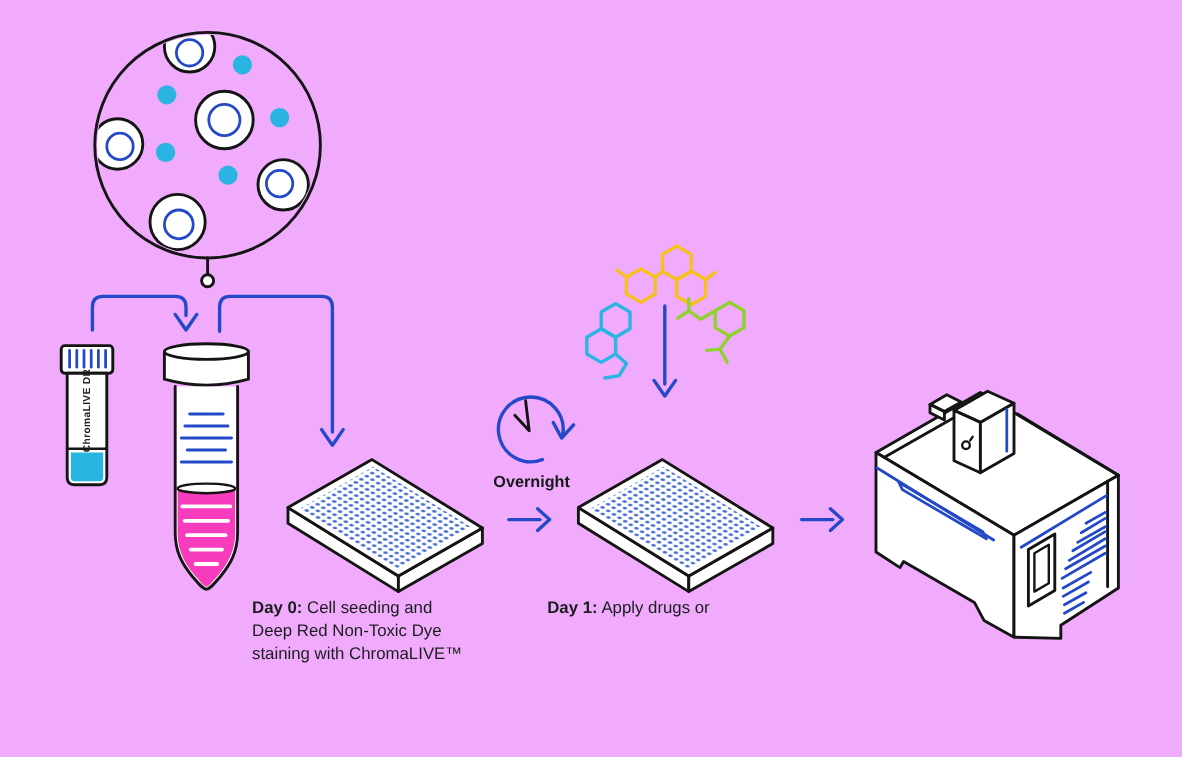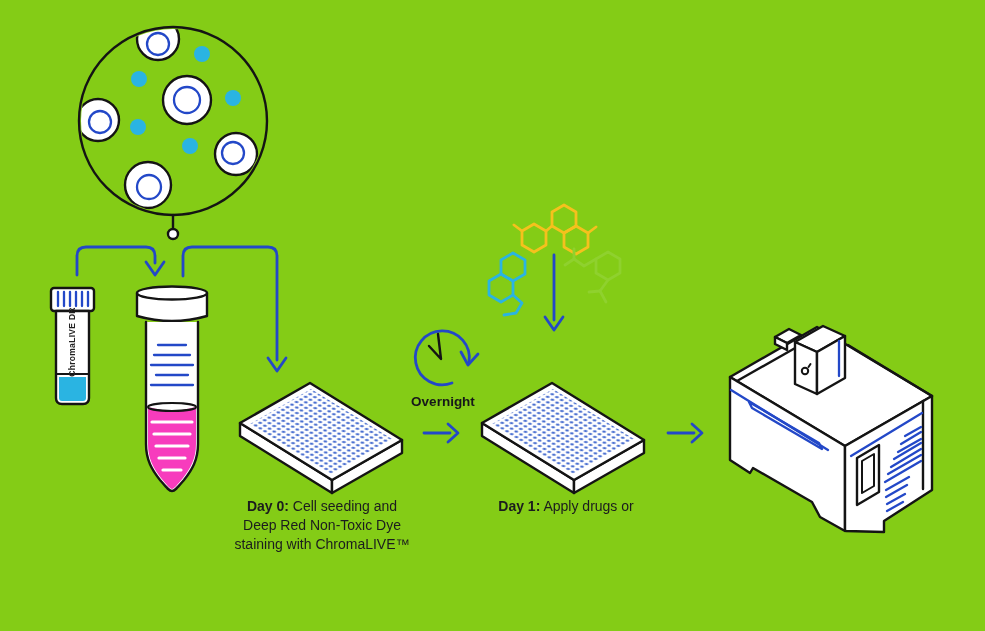--- a/index.html
+++ b/index.html
@@ -1,29 +1,29 @@
 <!DOCTYPE html>
 <html><head>
 <meta charset="utf-8">
 <style>
   html,body{margin:0;padding:0;background:#fff;}
-  .stage{position:relative;width:985px;height:631px;background:#84cc16;overflow:hidden;
+  .stage{position:relative;width:985px;height:631px;background:#f0abfc;overflow:hidden;
          font-family:"Liberation Sans",sans-serif;}
   .stage svg{position:absolute;left:0;top:0;}
 
   
   .k  {stroke:#141414;stroke-width:2.4;fill:none;stroke-linecap:round;stroke-linejoin:round;}
   .kw {stroke:#141414;stroke-width:2.4;fill:#ffffff;stroke-linecap:round;stroke-linejoin:round;}
   .k2 {stroke:#141414;stroke-width:2;fill:none;stroke-linecap:round;stroke-linejoin:round;}
   .bl {stroke:#2348c8;stroke-width:2.8;fill:none;stroke-linecap:round;stroke-linejoin:round;}
   .bl2{stroke:#2348c8;stroke-width:2.3;fill:none;stroke-linecap:round;stroke-linejoin:round;}
   .wd {stroke:#ffffff;stroke-width:3.2;fill:none;stroke-linecap:round;}
   .mol{fill:none;stroke-width:2.8;stroke-linecap:round;stroke-linejoin:round;}
 
-  .caption{position:absolute;text-align:center;font-size:14px;line-height:19px;color:#1b1c1e;}
+  .caption{position:absolute;font-size:14px;line-height:19px;color:#1b1c1e;}
   .caption .b{font-weight:700;}
   .overnight-label{position:absolute;left:383px;top:394px;width:120px;text-align:center;
          font-weight:700;font-size:13.5px;color:#17181a;}
   .vial-label{position:absolute;left:27px;top:336px;width:92px;height:12px;text-align:center;
          font-size:8.5px;font-weight:700;letter-spacing:.3px;color:#222;
          transform:rotate(-90deg);transform-origin:center;white-space:nowrap;}
 </style>
 </head>
 <body>
 
@@ -206,17 +206,17 @@
 <div class="vial-label">ChromaLIVE DR</div>
 
 <div class="overnight-label">Overnight</div>
 
 <div class="caption" style="left:210px;top:497px;width:224px;">
   <div><span class="b">Day 0:</span><span> Cell seeding and</span></div>
   <div>Deep Red Non-Toxic Dye</div>
   <div>staining with ChromaLIVE™</div>
 </div>
 
-<div class="caption" style="left:466px;top:497px;width:200px;">
+<div class="caption" style="left:456px;top:497px;width:200px;">
   <div><span class="b">Day 1:</span><span> Apply drugs or</span></div>
 </div>
 
 </div>
 
 </body></html>

